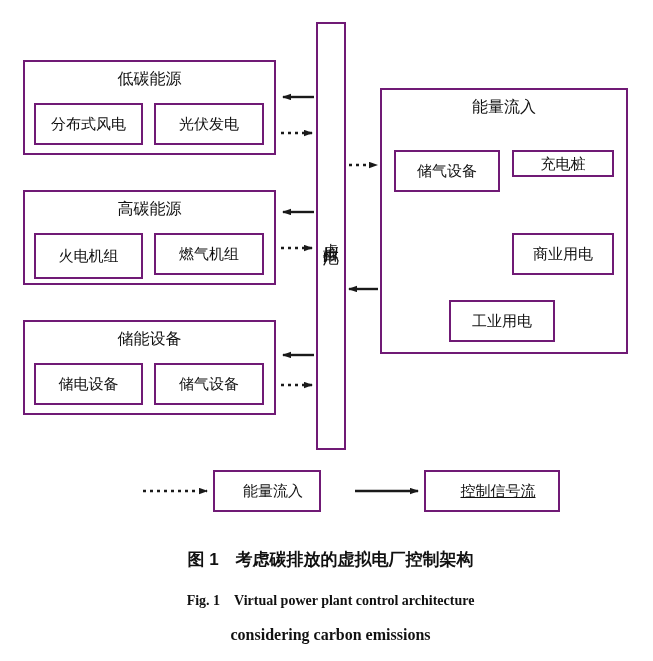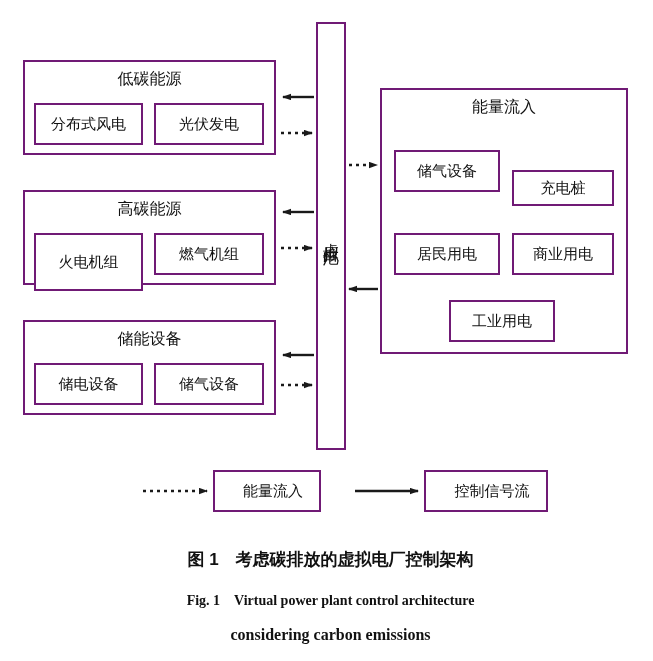--- a/index.html
+++ b/index.html
@@ -102,40 +102,39 @@
 
   <div class="box group" style="left:23px; top:60px; width:253px; height:95px;">
     <span class="group-title">低碳能源</span>
   </div>
   <div class="box" style="left:34px; top:103px; width:109px; height:42px;">分布式风电</div>
   <div class="box" style="left:154px; top:103px; width:110px; height:42px;">光伏发电</div>
 
   <div class="box group" style="left:23px; top:190px; width:253px; height:95px;">
     <span class="group-title">高碳能源</span>
   </div>
-  <div class="box" style="left:34px; top:233px; width:109px; height:58px;">火电机组</div>
+  <div class="box" style="left:34px; top:233px; width:109px; height:46px;">火电机组</div>
   <div class="box group" style="left:23px; top:320px; width:253px; height:95px;">
     <span class="group-title">储能设备</span>
   </div>
 
   <div class="box" style="left:154px; top:233px; width:110px; height:42px;">燃气机组</div>
   <div class="box" style="left:154px; top:363px; width:110px; height:42px;">储气设备</div>
   <div class="box" style="left:34px; top:363px; width:109px; height:42px;">储电设备</div>
 
   <div class="box group" style="left:380px; top:88px; width:248px; height:266px;">
     <span class="group-title">能量流入</span>
   </div>
   <div class="box" style="left:394px; top:150px; width:106px; height:42px;">储气设备</div>
-  <div class="box" style="left:512px; top:150px; width:102px; height:36px;margin-top:20px;">充电桩</div>
-  <div class="box" style="left:394px; top:233px; width:106px; height:42px;">居民用电</div>
+  <div class="box" style="left:512px; top:150px; width:102px; height:27px;">充电桩</div>
   <div class="box" style="left:512px; top:233px; width:102px; height:42px;">商业用电</div>
   <div class="box" style="left:449px; top:300px; width:106px; height:42px;">工业用电</div>
 
   <div class="box legend-box" style="left:213px; top:470px; width:108px; height:42px;">能量流入</div>
-  <div class="box legend-box" style="left:424px; top:470px; width:124px; height:42px;">控制信号流</div>
+  <div class="box legend-box" style="left:424px; top:470px; width:136px; height:42px;text-decoration:underline;">控制信号流</div>
 
   <svg class="arrows" viewBox="0 0 653 540">
     <defs>
       <marker id="ah" markerWidth="9" markerHeight="9" refX="8" refY="3.2" orient="auto" markerUnits="userSpaceOnUse">
         <path d="M0,0 L9,3.2 L0,6.4 z" fill="#1a1a1a"></path>
       </marker>
     </defs>
 
     <line x1="314" y1="97" x2="283" y2="97" stroke="#1a1a1a" stroke-width="2.4" marker-end="url(#ah)"></line>
     <line x1="281" y1="133" x2="312" y2="133" stroke="#1a1a1a" stroke-width="2.4" stroke-dasharray="3,4" marker-end="url(#ah)"></line>

